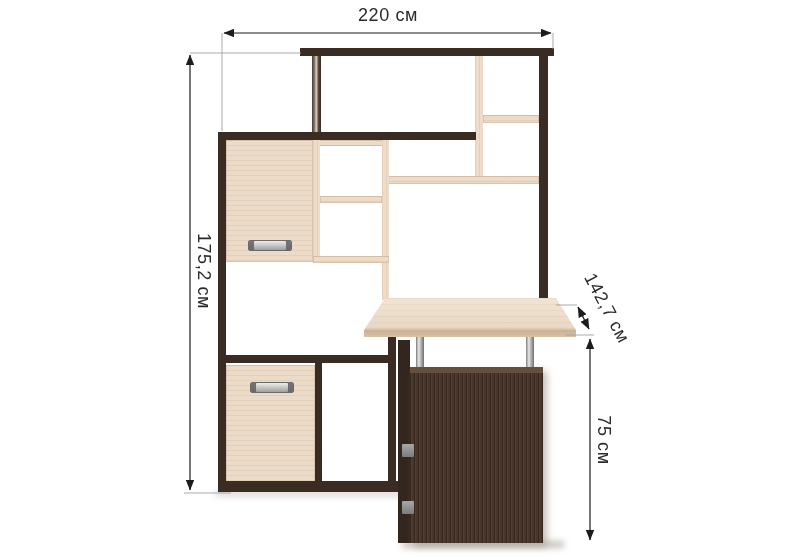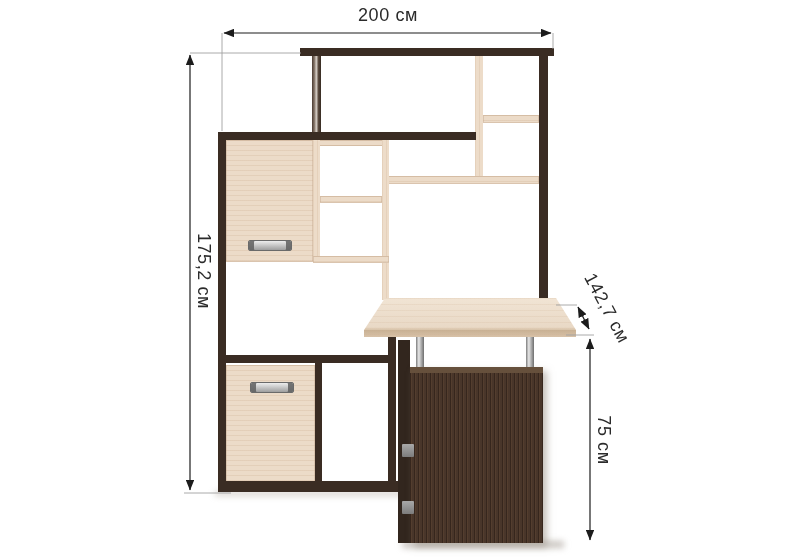--- a/index.html
+++ b/index.html
@@ -114,19 +114,19 @@
   </g>
 
   <g stroke="#1c1c1c" stroke-width="1.2">
     <line x1="224" y1="33" x2="551" y2="33" marker-start="url(#arr)" marker-end="url(#arr)"></line>
     <line x1="190" y1="55" x2="190" y2="490" marker-start="url(#arr)" marker-end="url(#arr)"></line>
     <line x1="578" y1="307" x2="589" y2="329" marker-start="url(#arr)" marker-end="url(#arr)"></line>
     <line x1="590" y1="339" x2="590" y2="540" marker-start="url(#arr)" marker-end="url(#arr)"></line>
   </g>
 </svg>
 
-<div class="abs dim-label" style="left:328px;top:5px;width:120px;">200 см</div>
+<div class="abs dim-label" style="left:328px;top:5px;width:120px;">220 см</div>
 
 <div class="abs dim-label" style="left:144px;top:261px;width:120px;transform:rotate(90deg);">175,2 см</div>
 
 <div class="abs dim-label" style="left:548px;top:298px;width:118px;transform:rotate(62deg);">142,7 см</div>
 
 <div class="abs dim-label" style="left:559px;top:430px;width:90px;transform:rotate(90deg);">75 см</div>
 
 </body></html>

